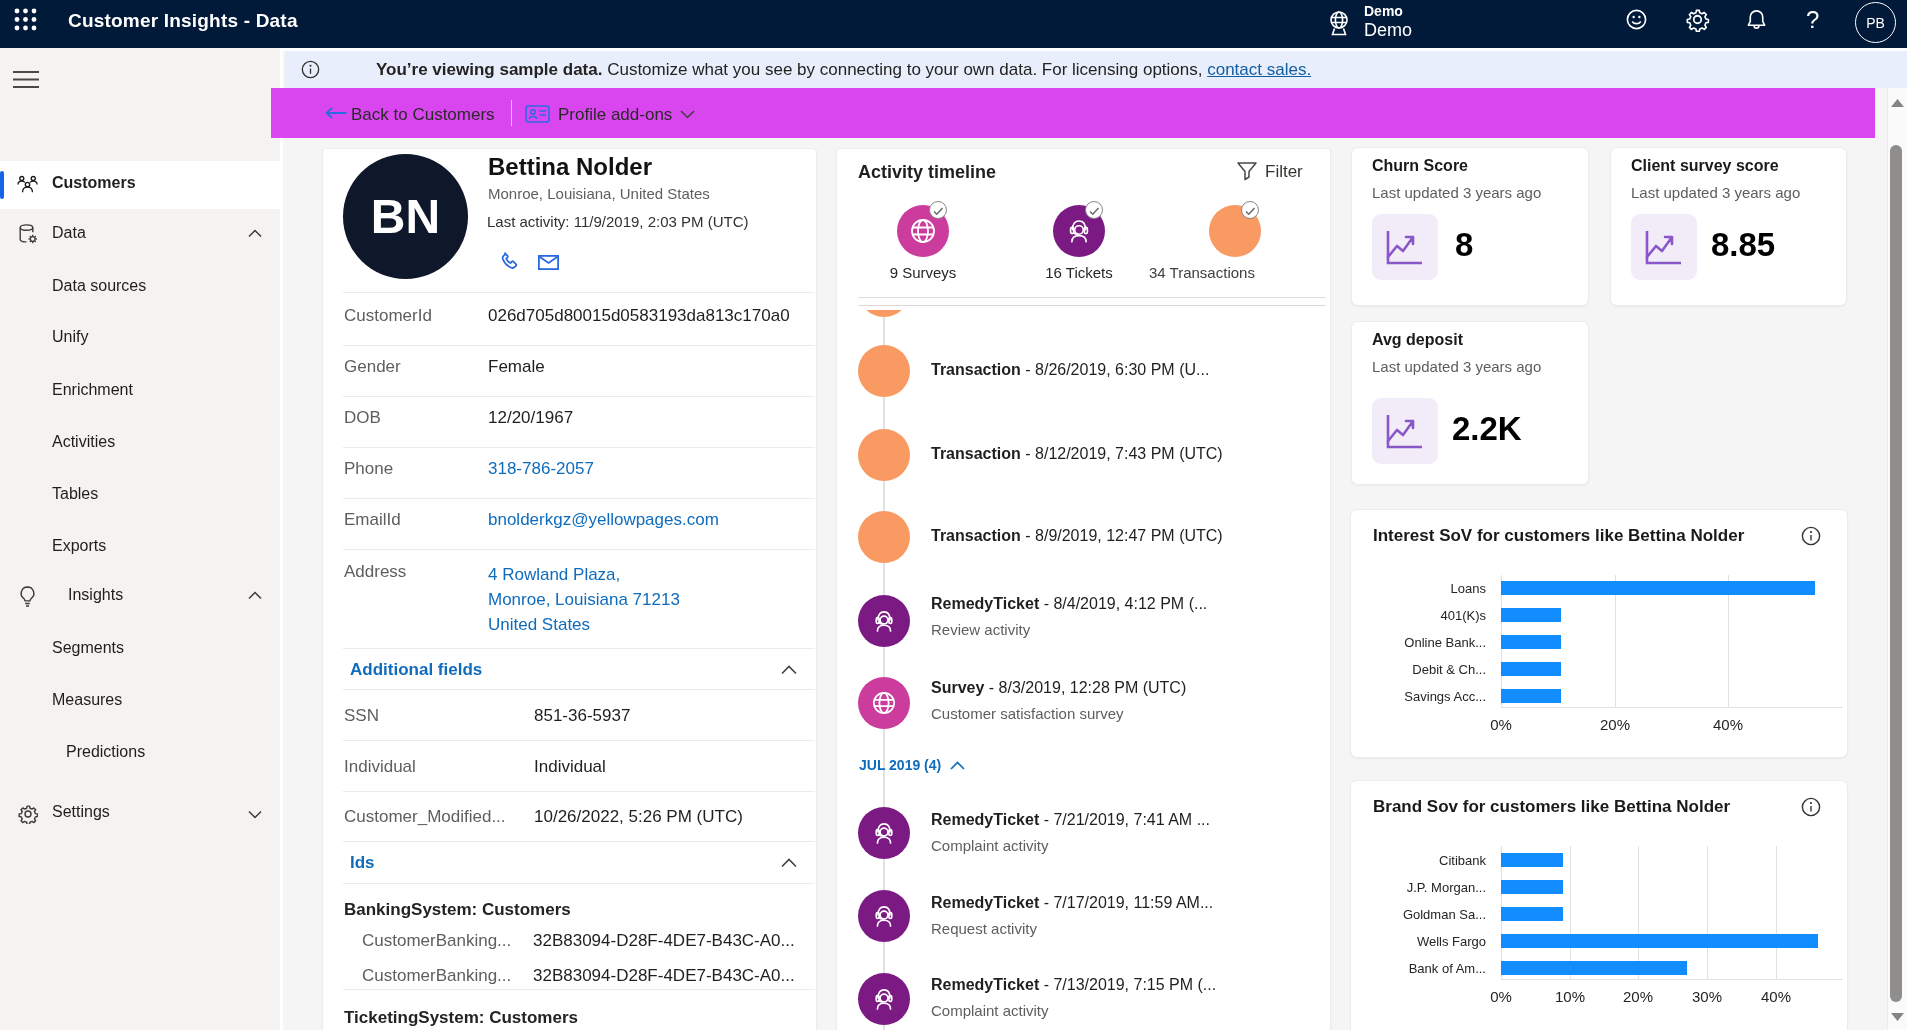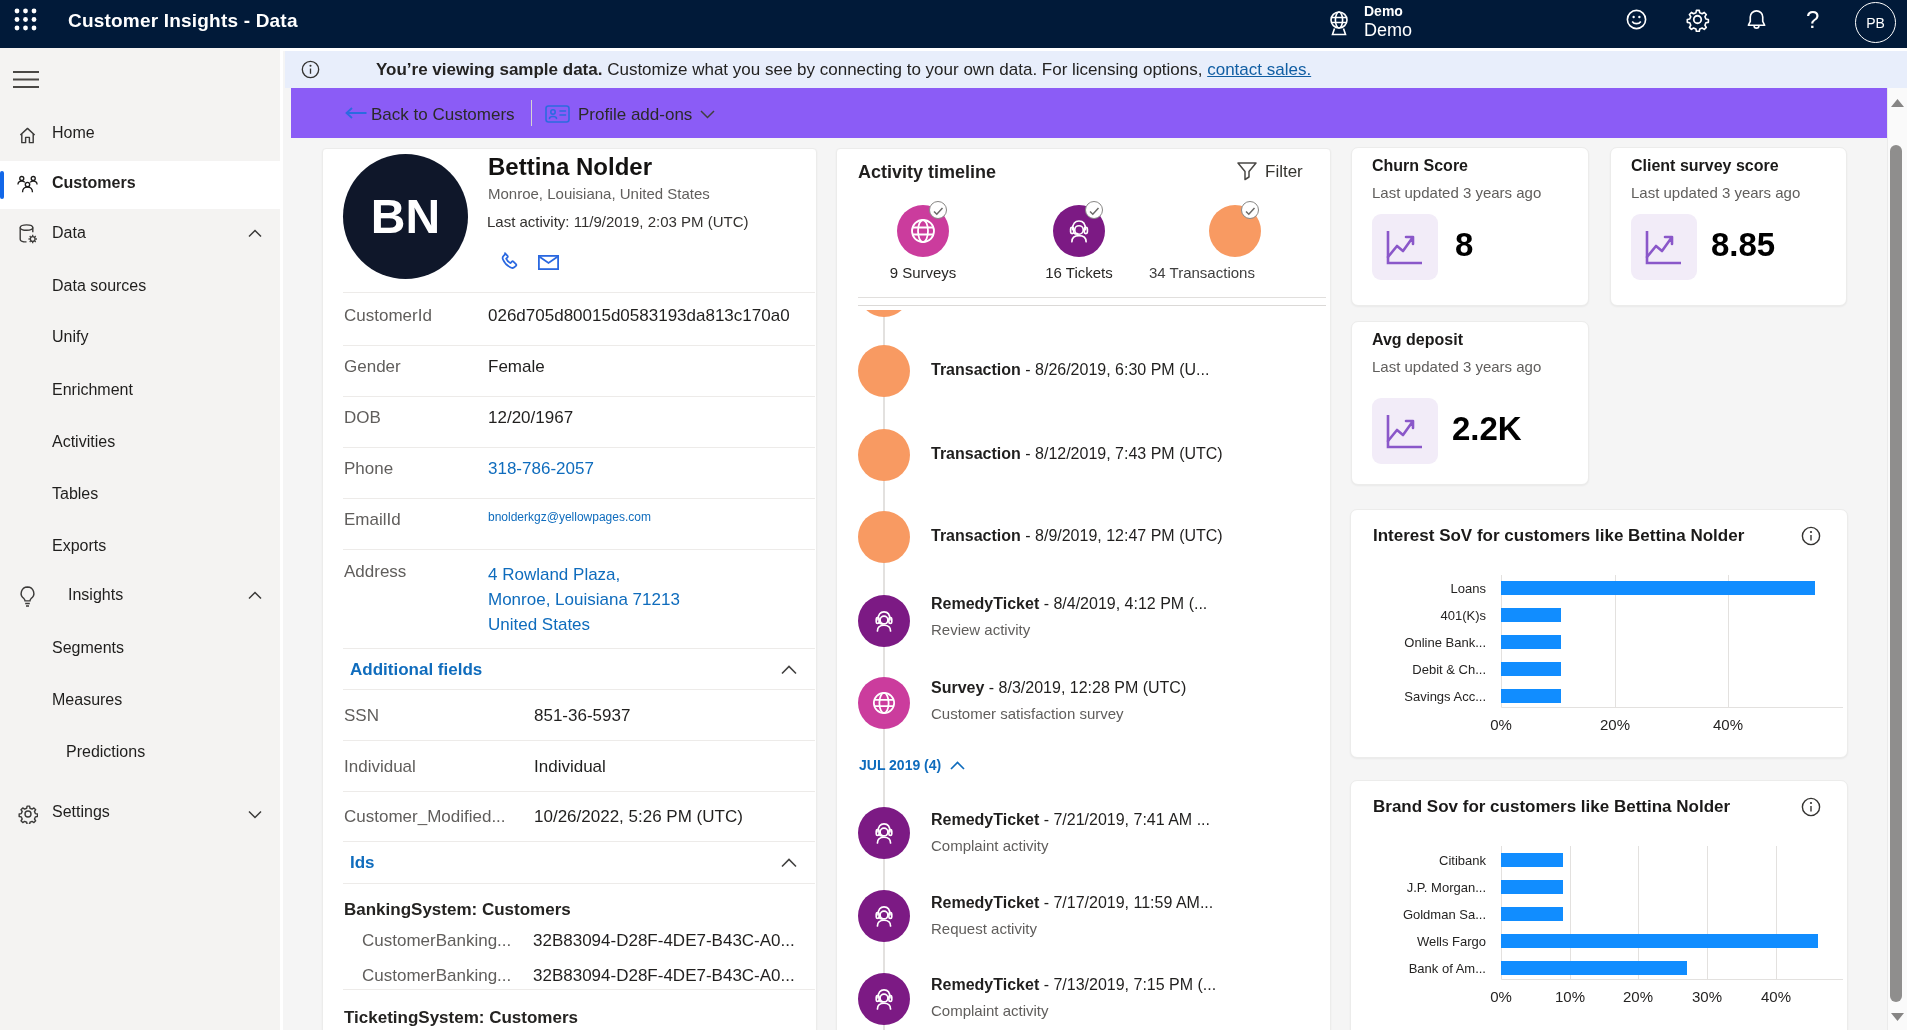--- a/index.html
+++ b/index.html
@@ -73,26 +73,20 @@
 </div>
 
 <div class="abs" id="sidebar" style="left:0;top:48px;width:280px;height:982px;background:#f4f3f2;font-size:16px;color:#1f1e1d;">
 
   <svg class="abs" style="left:13px;top:22px;" width="26" height="19" viewBox="0 0 26 19">
     <g stroke="#4a4845" stroke-width="2.2">
           <path d="M0 2 H26 M0 9.5 H26 M0 17 H26"></path>
         </g>
   </svg>
 
-  <div class="abs" style="left:0;top:63px;width:280px;height:48px;">
-    <svg class="abs" style="left:18px;top:15px;" width="19" height="19" viewBox="0 0 20 20">
-          <path fill="none" stroke="#3b3a39" stroke-width="1.5" stroke-linejoin="round" d="M2.5 9.5 L10 2.5 L17.5 9.5 M4 8.2 V17.5 H8 V12 H12 V17.5 H16 V8.2"></path>
-        </svg>
-    <div class="abs" style="left:52px;top:13px;">Home</div>
-  </div>
 
   <div class="abs" style="left:0;top:113px;width:280px;height:48px;background:#ffffff;">
     <div class="abs" style="left:0;top:10px;width:4px;height:28px;background:#1267e8;border-radius:2px;"></div>
     <svg class="abs" style="left:17px;top:14px;" width="21" height="20" viewBox="0 0 22 20">
           <g fill="none" stroke="#1b1a19" stroke-width="1.4">
             <circle cx="5" cy="3.2" r="2.1"></circle>
             <circle cx="17" cy="3.2" r="2.1"></circle>
             <circle cx="11" cy="9.5" r="2.3"></circle>
             <path d="M1 9.5 C1 6.8 3 6 5 6 C6.5 6 7.5 6.4 8.2 7.2 M21 9.5 C21 6.8 19 6 17 6 C15.5 6 14.5 6.4 13.8 7.2 M5.8 17.5 C5.8 13.6 8 12.3 11 12.3 C14 12.3 16.2 13.6 16.2 17.5"></path>
           </g>
@@ -160,21 +154,21 @@
   <svg class="abs" style="left:16px;top:9px;" width="19" height="19" viewBox="0 0 20 20">
         <g fill="none" stroke="#343331" stroke-width="1.4">
           <circle cx="10" cy="10" r="8.6"></circle>
           <path d="M10 9 V14.5"></path>
         </g>
         <circle cx="10" cy="6" r="1.1" fill="#343331"></circle>
       </svg>
   <div class="abs" style="left:43px;top:9px;font-size:17px;color:#242322;margin-left:48px;"><b>You’re viewing sample data.</b> Customize what you see by connecting to your own data. For licensing options, <a style="color:#115ea3;text-decoration:underline;">contact sales.</a></div>
 </div>
 
-<div class="abs" id="toolbar" style="left:291px;top:88px;width:1604px;height:50px;background:#8b5cf6;">
+<div class="abs" id="toolbar" style="left:271px;top:88px;width:1604px;height:50px;background:#d946ef;">
   <svg class="abs" style="left:54px;top:19px;" width="22" height="12" viewBox="0 0 22 12">
         <path fill="none" stroke="#2b6be0" stroke-width="1.8" d="M7 1 L1.5 6 L7 11 M1.5 6 H21.5"></path>
       </svg>
   <div class="abs" style="left:80px;top:17px;font-size:17px;color:#2b2a29;">Back to Customers</div>
   <div class="abs" style="left:240px;top:12px;width:1px;height:26px;background:#d6d4d2;"></div>
   <svg class="abs" style="left:254px;top:17px;" width="25" height="18" viewBox="0 0 25 18">
         <g fill="none" stroke="#2b6be0" stroke-width="1.6">
           <rect x="1" y="1" width="23" height="16" rx="2.5"></rect>
           <circle cx="8" cy="7" r="2.2"></circle>
           <path d="M4.5 13.5 C4.5 10.8 11.5 10.8 11.5 13.5 M15 6 H20.5 M15 10 H20.5" stroke-linecap="round"></path>
@@ -219,21 +213,21 @@
   <div class="abs row-label" style="left:21px;top:208px;">Gender</div>
   <div class="abs row-value" style="left:165px;top:208px;">Female</div>
   <div class="abs" style="left:20px;top:247px;width:472px;border-top:1px solid #edebe9;"></div>
   <div class="abs row-label" style="left:21px;top:259px;">DOB</div>
   <div class="abs row-value" style="left:165px;top:259px;">12/20/1967</div>
   <div class="abs" style="left:20px;top:298px;width:472px;border-top:1px solid #edebe9;"></div>
   <div class="abs row-label" style="left:21px;top:310px;">Phone</div>
   <div class="abs link" style="left:165px;top:310px;font-size:17px;">318-786-2057</div>
   <div class="abs" style="left:20px;top:349px;width:472px;border-top:1px solid #edebe9;"></div>
   <div class="abs row-label" style="left:21px;top:361px;">EmailId</div>
-  <div class="abs link" style="left:165px;top:361px;font-size:12px;">bnolderkgz@yellowpages.com</div>
+  <div class="abs link" style="left:165px;top:361px;font-size:17px;">bnolderkgz@yellowpages.com</div>
   <div class="abs" style="left:20px;top:400px;width:472px;border-top:1px solid #edebe9;"></div>
   <div class="abs row-label" style="left:21px;top:413px;">Address</div>
   <div class="abs link" style="left:165px;top:413px;font-size:17px;line-height:25px;">4 Rowland Plaza,<br>Monroe, Louisiana 71213<br>United States</div>
   <div class="abs" style="left:20px;top:499px;width:472px;border-top:1px solid #edebe9;"></div>
 
   <div class="abs" style="left:27px;top:511px;font-size:17px;font-weight:bold;color:#0f6cbd;">Additional fields</div>
   <svg class="abs" style="left:458px;top:516px;" width="16" height="10" viewBox="0 0 16 10">
         <path fill="none" stroke="#424140" stroke-width="1.6" d="M1 8.5 L8 1.5 L15 8.5"></path>
       </svg>
   <div class="abs" style="left:20px;top:540px;width:472px;border-top:1px solid #edebe9;"></div>

